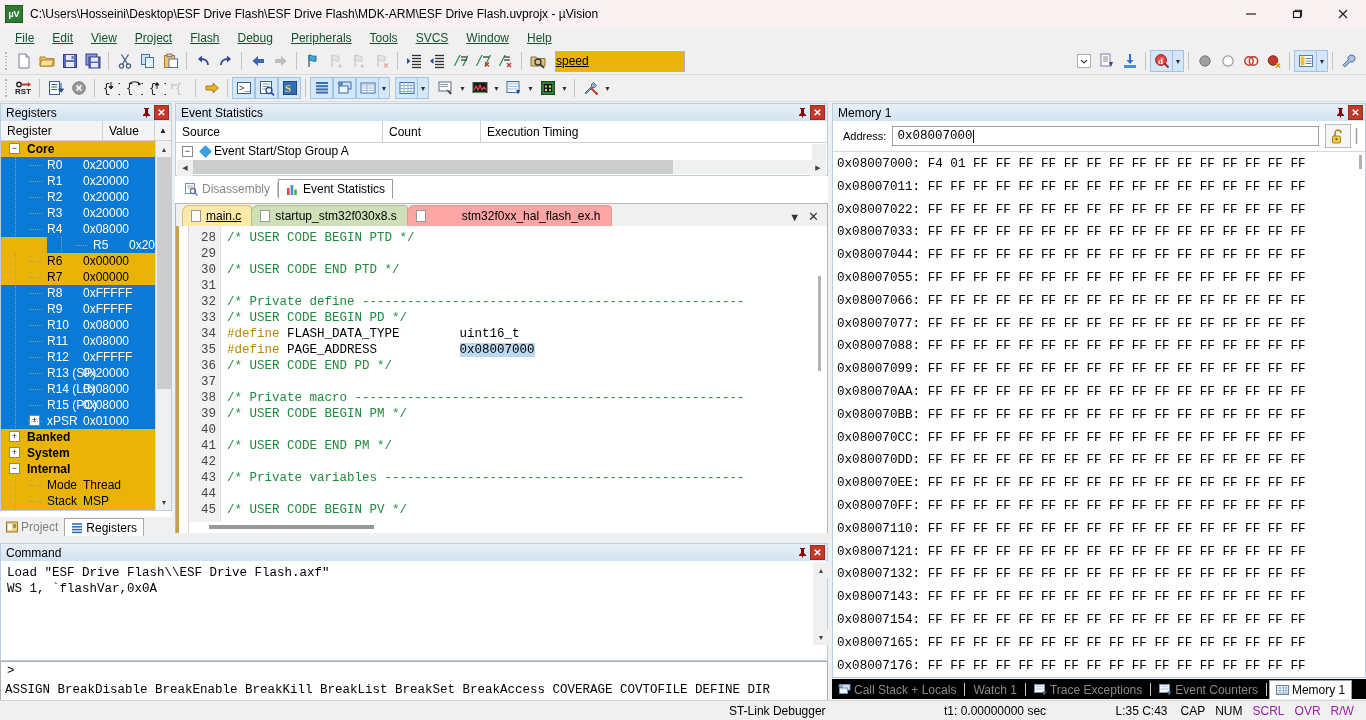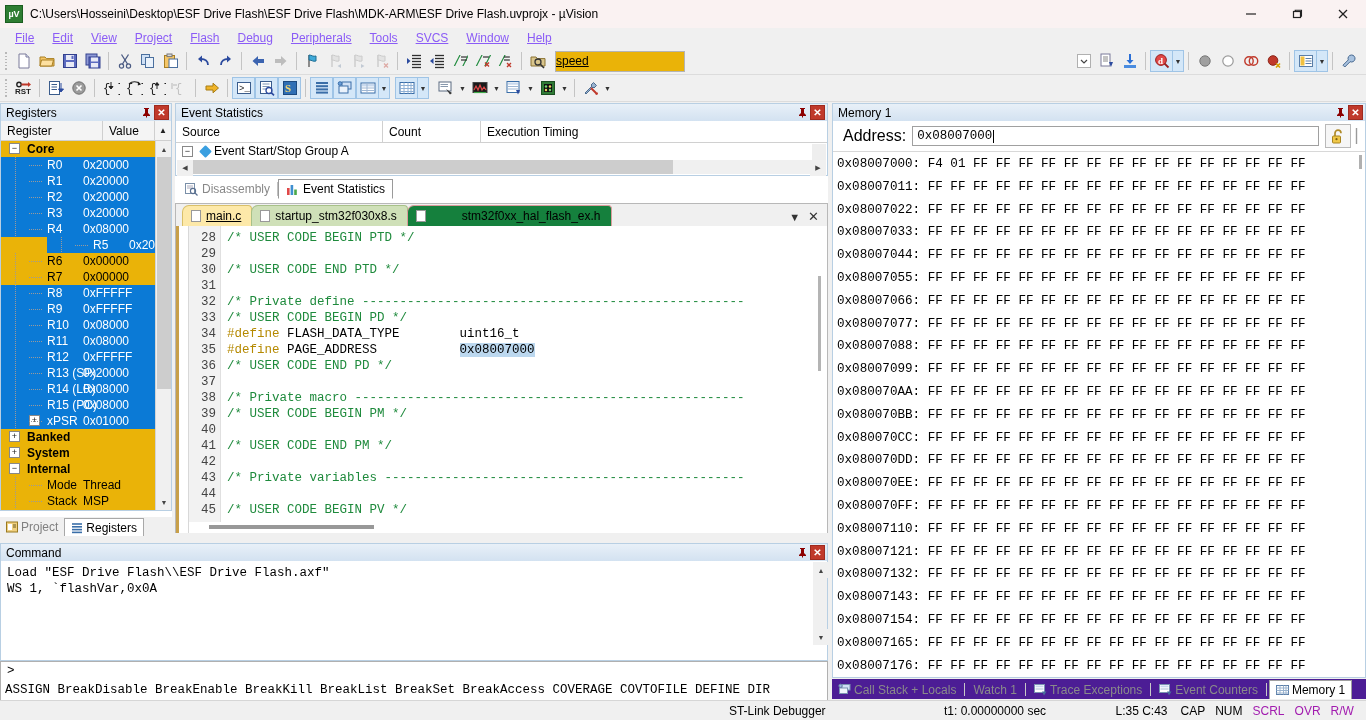--- a/index.html
+++ b/index.html
@@ -29,21 +29,21 @@
     width: 46px; height: 28px; display: flex; align-items: center; justify-content: center;
     font-size: 13px; color: #222;
   }
 
   
   .menubar {
     position: absolute; left: 0; top: 28px; width: 1366px; height: 20px;
     background: #f0f0f0; display: flex; align-items: center; padding-left: 6px;
   }
   .menu-item {
-    padding: 2px 9px; font-size: 12px; color: #8b5cf6; white-space: nowrap;
+    padding: 2px 9px; font-size: 12px; color: #14532d; white-space: nowrap;
   }
   .menu-item u { text-decoration: underline; }
 
   
   .toolbar {
     position: absolute; left: 0; width: 1366px; height: 27px;
     background: #f0f0f0; display: flex; align-items: center;
     border-bottom: 1px solid #dcdcdc;
   }
   .toolbar.row1 { top: 48px; }
@@ -149,21 +149,21 @@
   .ed-tabbar { height: 22px; background: #f0f0f0; display: flex; align-items: flex-end;
     position: relative; }
   .ed-tab { height: 21px; display: flex; align-items: center; gap: 5px;
     padding: 0 10px 0 8px; font-size: 12px; position: relative;
     border-top-left-radius: 7px; border-top-right-radius: 4px;
     border: 1px solid #b0b0b0; border-bottom: none; margin-right: -1px;
     transform: skewX(0deg);
   }
   .ed-tab.t1 { background: #fde9a9; border-color: #d9c06a; }
   .ed-tab.t2 { background: #cfe0b8; border-color: #a8c189; }
-  .ed-tab.t3 { background: #15803d; border-color: #dc9c9c; gap: 36px; }
+  .ed-tab.t3 { background: #fca5a5; border-color: #dc9c9c; gap: 36px; }
   .ed-tab.sel .lbl { text-decoration: underline; font-weight: normal; }
   .ed-tab .fileicon { width: 10px; height: 12px; background: #fff; border: 1px solid #999; }
   .ed-tab-right { margin-left: auto; display: flex; align-items: center; gap: 8px;
     padding-right: 8px; padding-bottom: 2px; }
   .ed-tab-right span { font-size: 11px; color: #333; }
   .ed-area { position: relative; height: 307px; background: #fff; overflow: hidden;
     display: flex; }
   .ed-leftbar { width: 13px; background: #fff; border-right: 1px solid #d8d8d8;
     border-left: 3px solid #c8a04a; height: 100%; }
   .ed-gutter { width: 32px; background: #f2f2f2; border-right: 1px solid #e0e0e0;
@@ -202,40 +202,40 @@
     font-family: "Liberation Mono", monospace; font-size: 12.5px;
     display: flex; align-items: center; padding-left: 4px; overflow: hidden; white-space: nowrap; }
 
   
   #memory { left: 832px; top: 103px; width: 534px; height: 575px; }
   .mem-title { width: 534px; }
   .mem-body { position: absolute; left: 0; top: 18px; width: 534px; height: 557px;
     background: #fff; border: 1px solid #b8cfe3; border-top: none; }
   .mem-addrbar { height: 30px; display: flex; align-items: center; padding: 0 4px;
     background: #fff; }
-  .mem-addrlabel { font-size: 16px; margin: 0 6px 0 6px; }
+  .mem-addrlabel { font-size: 11px; margin: 0 6px 0 6px; }
   .mem-addrinput { flex: 1; height: 20px; border: 1px solid #a0a0a0; background: #fff;
     font-family: "Liberation Mono", monospace; font-size: 12.5px;
     display: flex; align-items: center; padding-left: 4px; }
   .caret { display: inline-block; width: 1px; height: 13px; background: #000;
     margin-left: 1px; vertical-align: middle; }
   .lock-btn { width: 26px; height: 24px; margin-left: 6px; border: 1px solid #b9b9b9;
     background: #f6f6f6; display: flex; align-items: center; justify-content: center; }
   .mem-grip { width: 10px; height: 24px; display: flex; align-items: center; justify-content: center; }
   .mem-hex { position: relative; height: 525px; overflow: hidden;
     font-family: "Liberation Mono", monospace; font-size: 12.6px;
     padding-left: 4px; padding-top: 1px; line-height: 22.8px; white-space: pre;
     border-top: 1px solid #d8d8d8; }
   .mem-vscroll { position: absolute; right: 1px; top: 31px; width: 12px; height: 20px;
     background: #fff; }
   .mem-vthumb { position: absolute; right: 3px; top: 34px; width: 3px; height: 14px; background: #b0b0b0; }
 
   
   .bottom-tabs { position: absolute; left: 832px; top: 679px; width: 534px; height: 20px;
-    display: flex; align-items: flex-end; background: #4c1d95; }
+    display: flex; align-items: flex-end; background: #000000; }
   .btab { height: 19px; display: flex; align-items: center; gap: 3px; padding: 0 6px;
     font-size: 12px; color: #8a8a8a; }
   .btab.sel { background: #fff; border: 1px solid #a0a0a0; border-bottom: none; color: #000; }
   .btab-sep { width: 1px; height: 13px; background: #c8c8c8; margin: 0 2px 3px 2px; }
 
   
   .statusbar { position: absolute; left: 0; top: 700px; width: 1366px; height: 20px;
     background: #f0f0f0; border-top: 1px solid #d6d6d6; display: flex; align-items: center;
     font-size: 12px; }
   .st-cell { padding: 0 8px; white-space: nowrap; }

